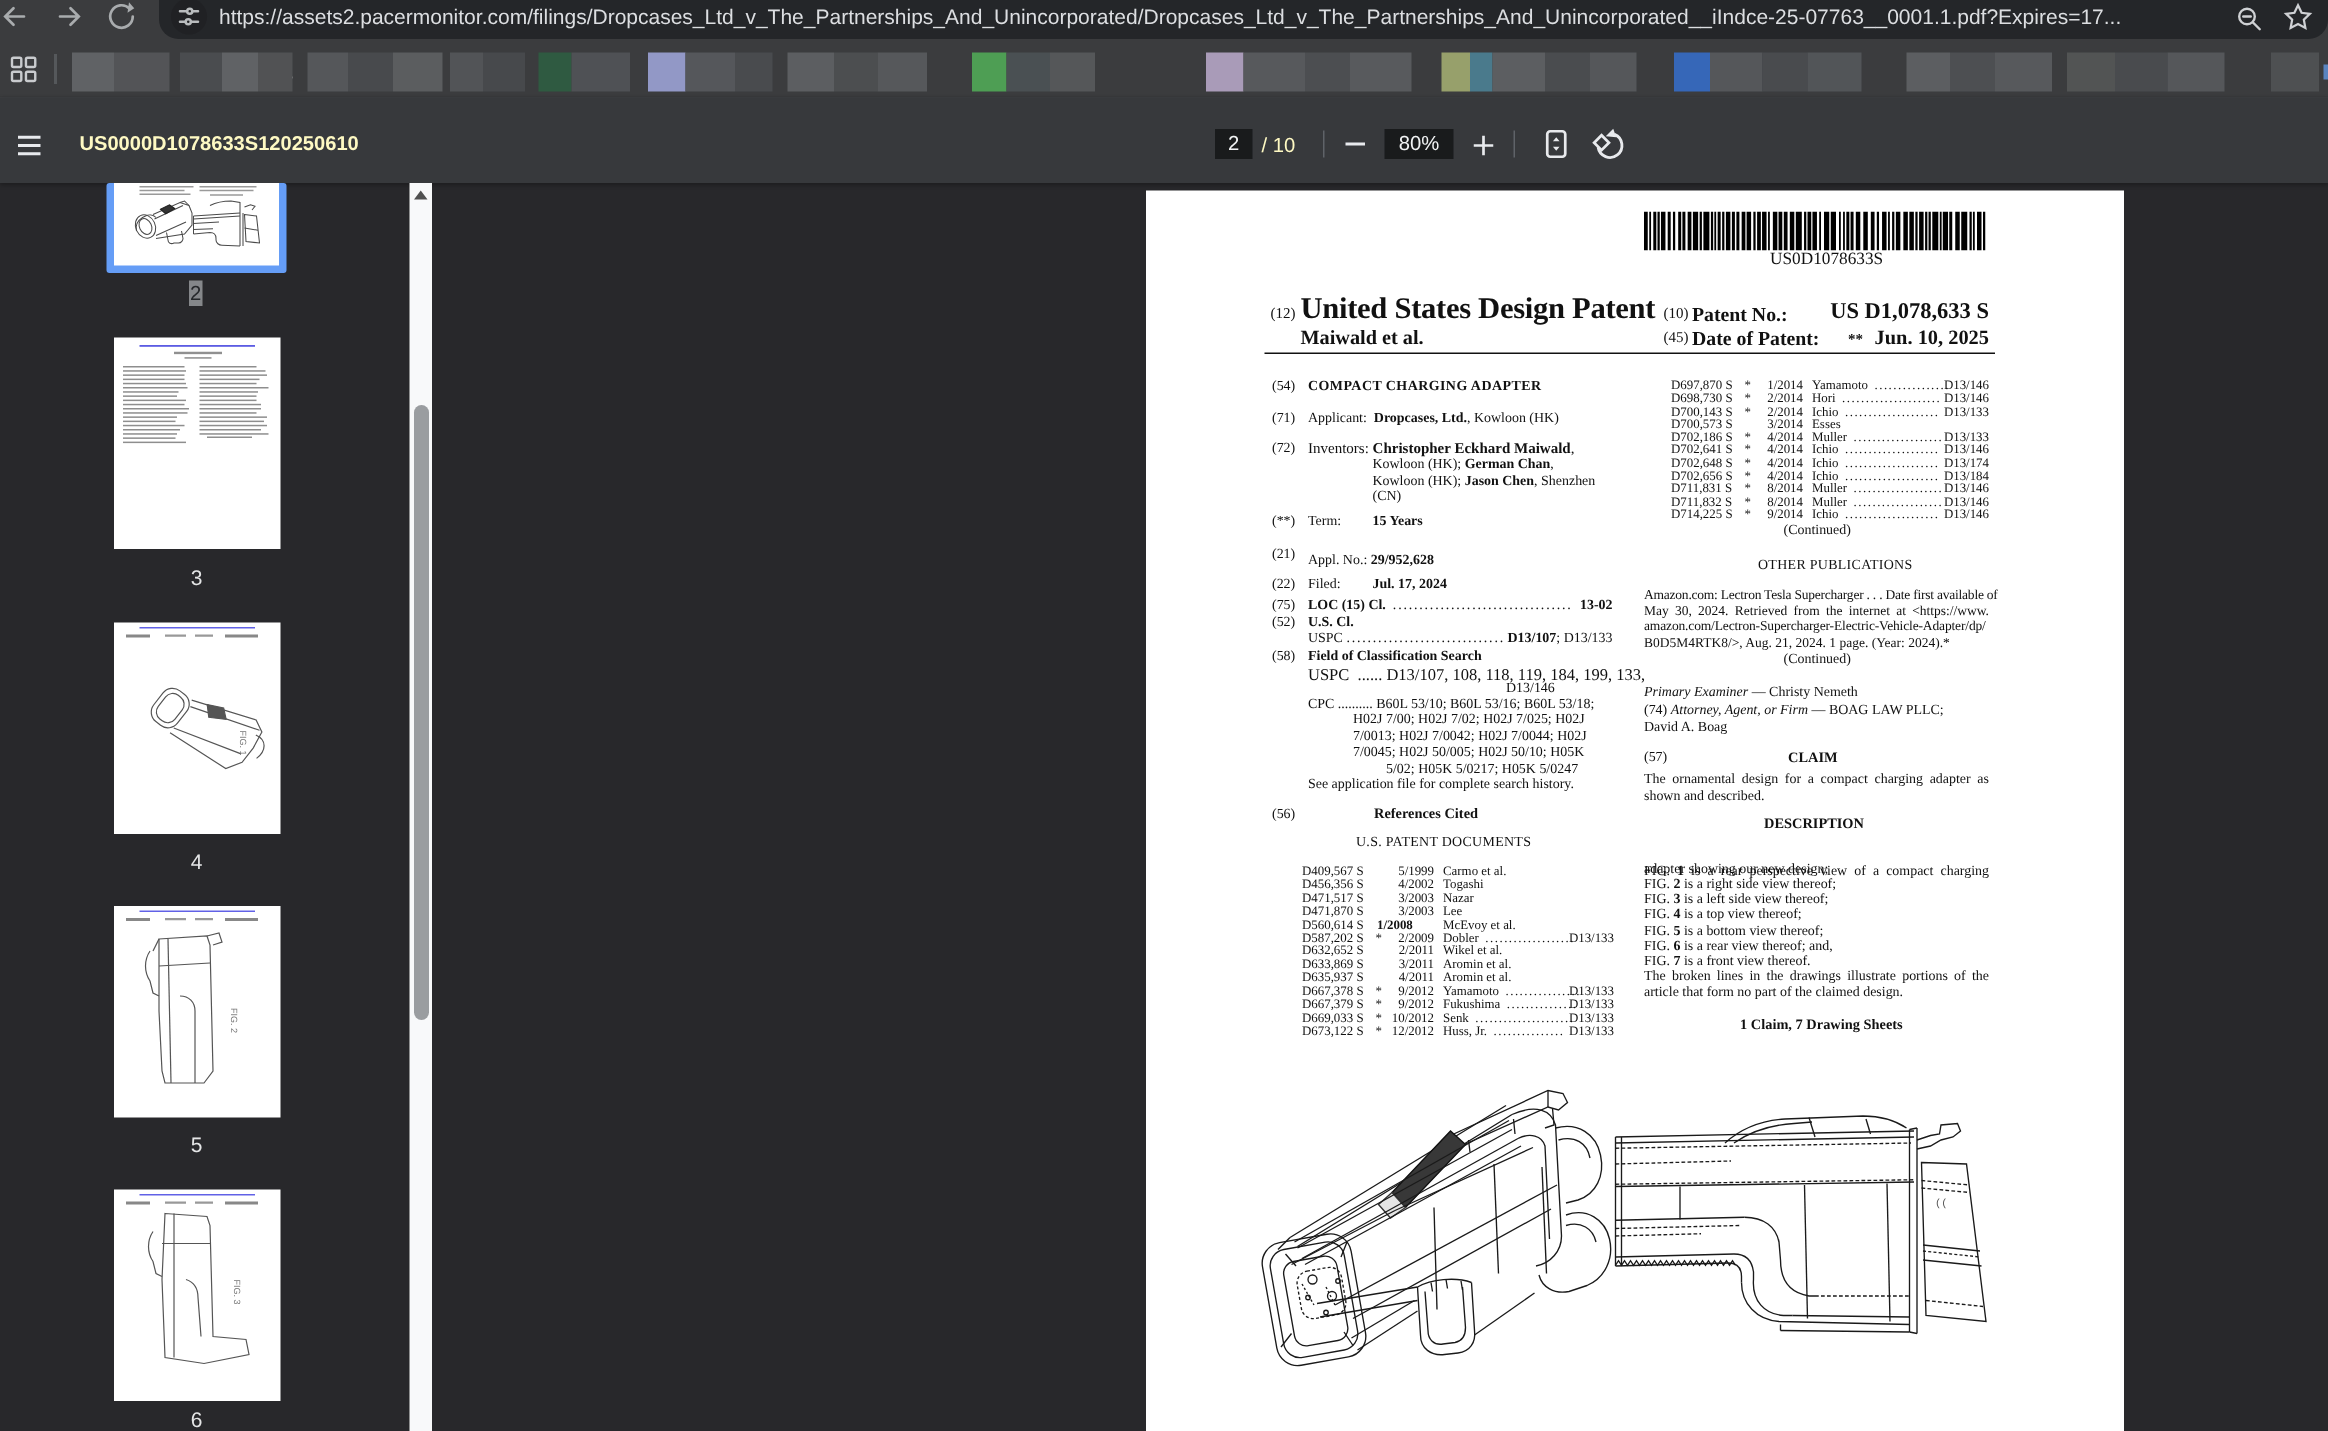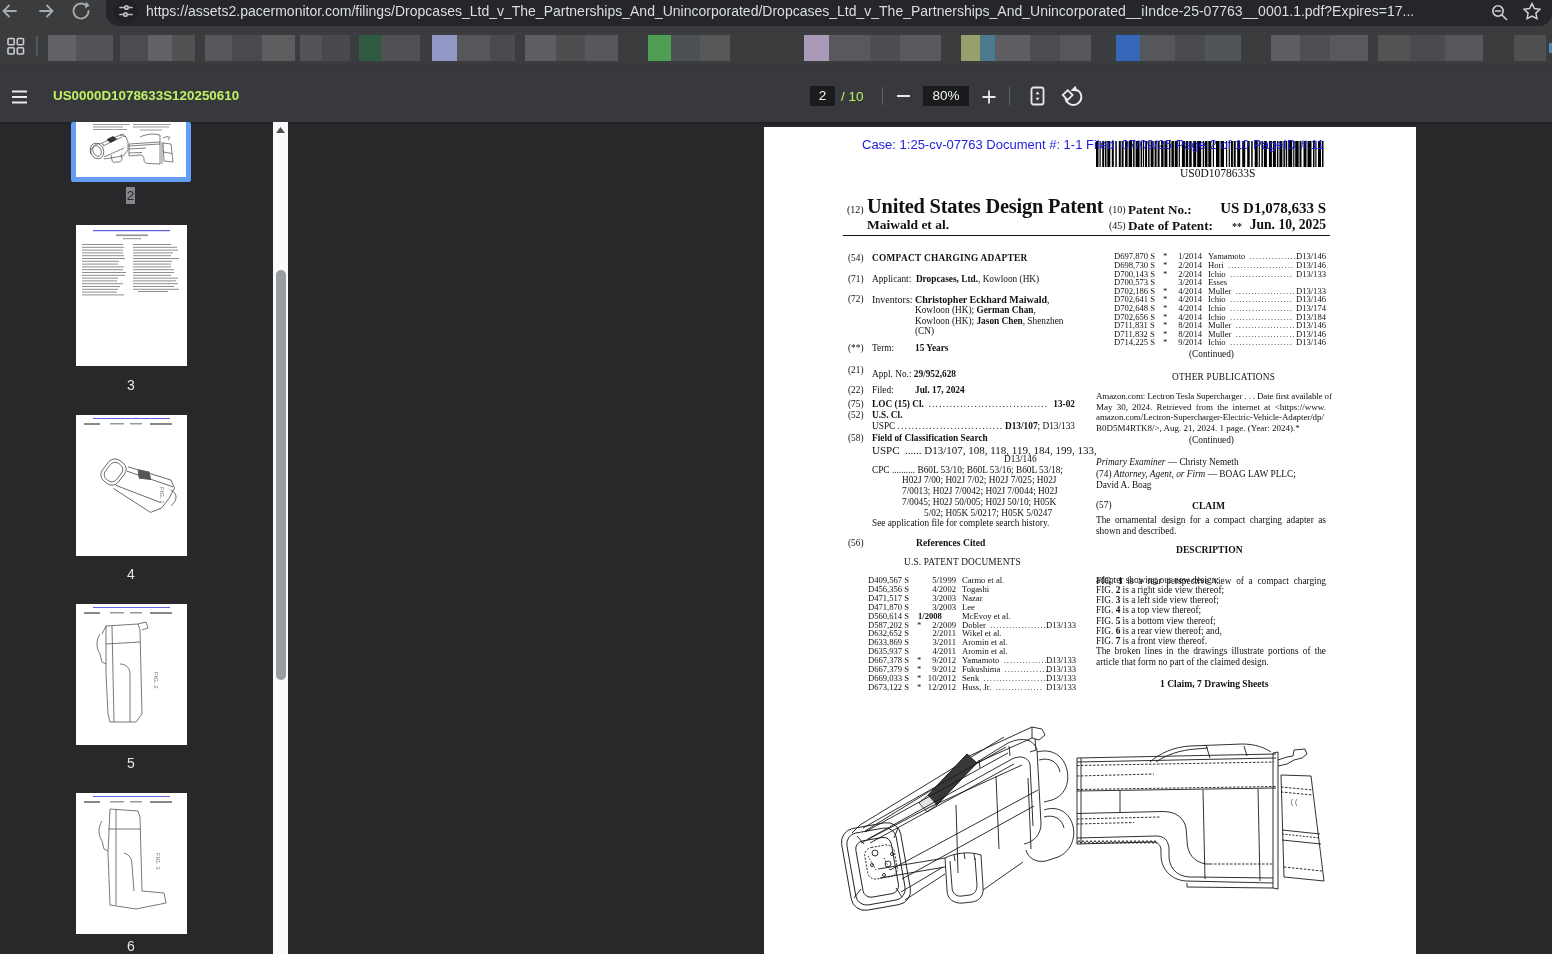--- a/index.html
+++ b/index.html
@@ -7,21 +7,21 @@
   body { font-family:"Liberation Sans", sans-serif; position:relative; }
   .abs { position:absolute; }
   
   #navbar { position:absolute; left:0; top:0; width:1552px; height:28px; background:#3b3c3e; }
   #bookbar { position:absolute; left:0; top:28px; width:1552px; height:37px; background:#3b3c3e; }
   #omnibox { position:absolute; left:106px; top:0px; width:1446px; height:26px; border-radius:0 0 13px 13px; background:#242629; }
   #urltext { position:absolute; left:146px; top:3px; font-size:14px; color:#dcdee1; white-space:nowrap; }
   .blob { position:absolute; top:35px; height:26px; }
   
   #pdfbar { position:absolute; left:0; top:65px; width:1552px; height:57px; background:#37393c; box-shadow:0 1px 3px rgba(0,0,0,.3); }
-  #pdfbar .t { color:#bef264; }
+  #pdfbar .t { color:#fef9c3; }
   .darkbox { position:absolute; background:#191b1c; color:#f1f3f4; font-size:13.5px; text-align:center; }
   
   #thumbscroll { position:absolute; left:273px; top:122px; width:15px; height:832px; background:#f8f9fa; }
   .thumb { position:absolute; background:#fff; }
   .tlabel { position:absolute; width:60px; text-align:center; color:#e4e5e6; font-size:14px; }
   
   #page { position:absolute; left:764px; top:127px; width:652px; height:827px; background:#ffffff; font-family:"Liberation Serif", serif; color:#111; }
   #page .p { position:absolute; white-space:nowrap; }
 </style>
 </head>
@@ -278,21 +278,20 @@
 <div class="tlabel" style="left:101px;top:938px;">6</div>
 </div>
 <div id="thumbscroll">
   <svg class="abs" style="left:0;top:3px" width="15" height="12">
       <path d="M7.5 2 l4.5 6 h-9 z" fill="#505050"></path>
     </svg>
   <div class="abs" style="left:2.5px;top:148px;width:10px;height:410px;background:#9a9da0;border-radius:5px;"></div>
 </div>
 
 <div id="page">
-<div class="p" style="left:98px;top:9.5px;font-family:'Liberation Sans',sans-serif;font-size:13px;color:#2222e0;z-index:5;">Case: 1:25-cv-07763 Document #: 1-1 Filed: 07/09/25 Page 2 of 10 PageID #:11</div>
 <svg class="p" style="left:332px;top:14px;" width="232" height="26" id="barcode">
       <g fill="#000">
         <rect x="0.0" y="0" width="2.5" height="26"></rect>
         <rect x="3.5" y="0" width="1.2" height="26"></rect>
         <rect x="6.2" y="0" width="2.0" height="26"></rect>
         <rect x="9.0" y="0" width="1.5" height="26"></rect>
         <rect x="11.3" y="0" width="3.0" height="26"></rect>
         <rect x="15.8" y="0" width="2.0" height="26"></rect>
         <rect x="19.3" y="0" width="1.5" height="26"></rect>
         <rect x="22.8" y="0" width="2.0" height="26"></rect>

